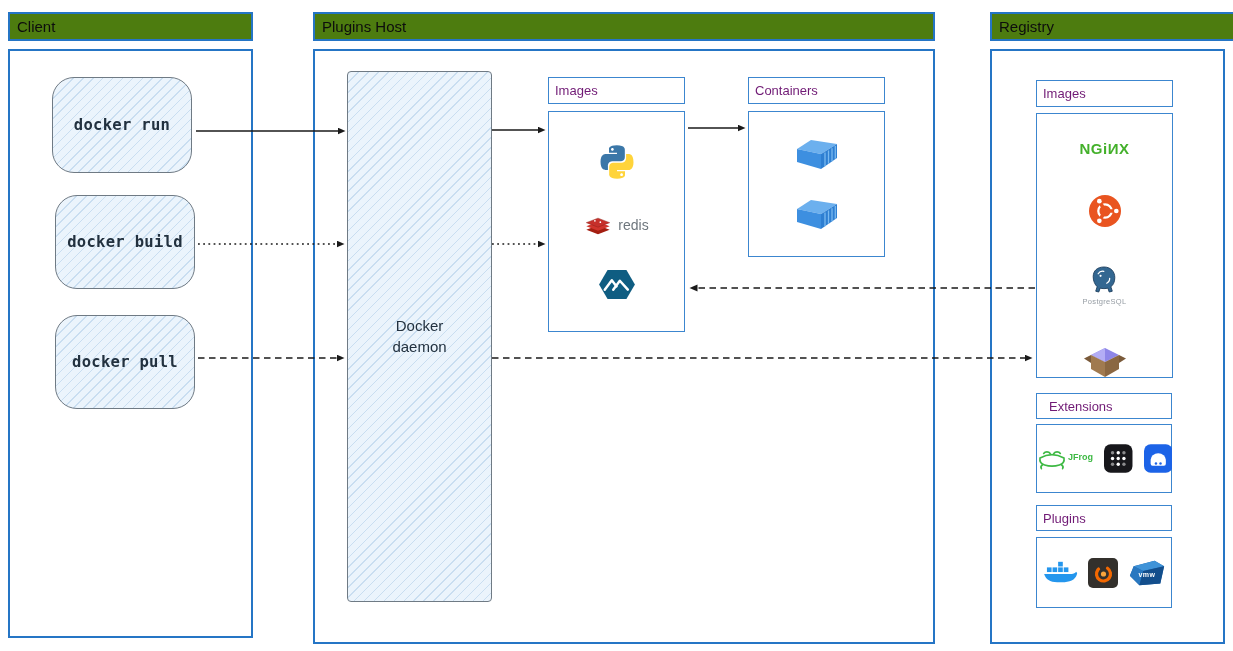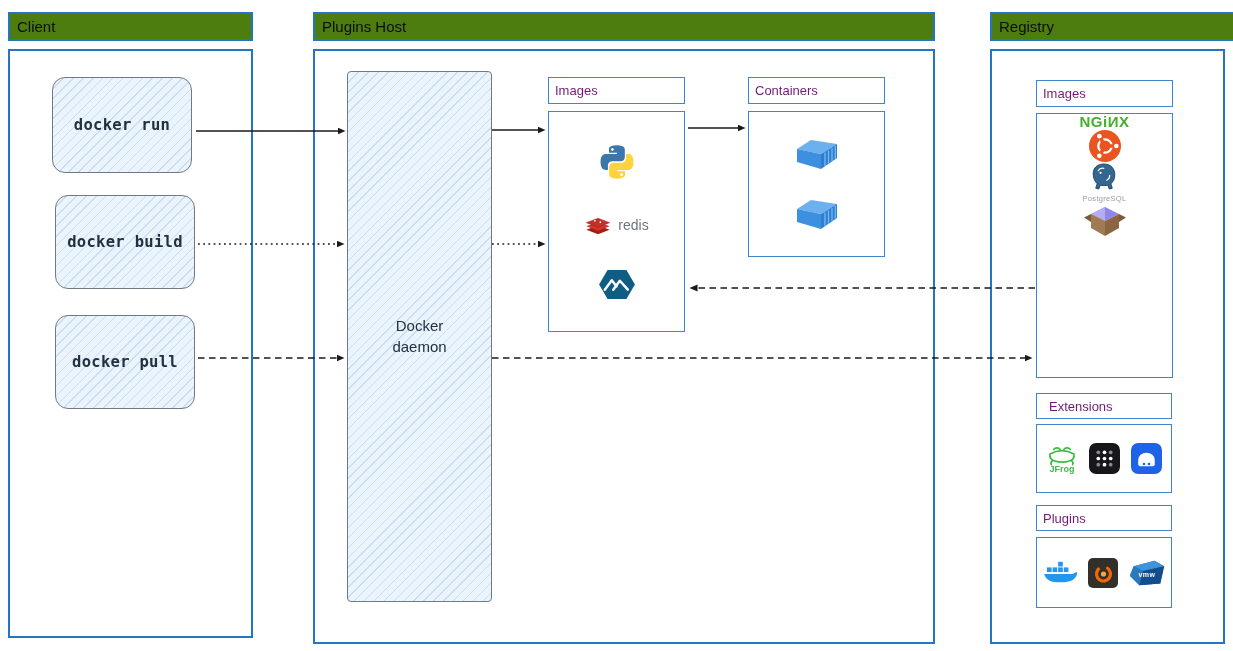--- a/index.html
+++ b/index.html
@@ -12,39 +12,39 @@
             display:flex;align-items:center;padding-left:7px;font-size:15px;color:#0d0d0d;}
 
   
   .subtitle{position:absolute;border:1.5px solid #3c86cf;background:#fff;box-sizing:border-box;
             display:flex;align-items:center;padding-left:6px;font-size:13px;color:#701a75;}
   .subbody{position:absolute;border:1.5px solid #3c86cf;background:#fff;box-sizing:border-box;}
 
   
   .sketch{
     position:absolute;box-sizing:border-box;
-    border:1.6px solid #6f7a84;border-radius:13px;
+    border:1.6px solid #6f7a84;border-radius:22px;
     background-color:#ebf4fc;
     background-image:repeating-linear-gradient(135deg, rgba(122,170,214,0.30) 0 1px, rgba(0,0,0,0) 1px 7px);
   }
   .cmdbox{display:flex;align-items:center;justify-content:center;
           font-family:"DejaVu Sans Mono","Liberation Mono",monospace;
           font-size:15.5px;font-weight:600;color:#22313f;letter-spacing:.3px;}
   .daemonbox{display:flex;align-items:center;justify-content:center;border-radius:4px;}
   .daemon-label{font-size:15px;color:#22313f;text-align:center;width:72px;line-height:1.35;}
 
   
   .iconcol{position:absolute;display:flex;flex-direction:column;align-items:center;box-sizing:border-box;}
   .iconrow{position:absolute;display:flex;flex-direction:row;align-items:center;justify-content:center;box-sizing:border-box;}
   .redis-wrap{display:flex;align-items:center;gap:6px;}
   .redis-label{font-size:14px;color:#6e767d;}
   .nginx-label{font-size:15px;font-weight:800;color:#43b02a;letter-spacing:.5px;}
   .pg-wrap{display:flex;flex-direction:column;align-items:center;gap:1px;}
   .pg-label{font-size:7.5px;color:#959ca3;letter-spacing:.3px;}
-  .jfrog-wrap{display:flex;flex-direction:column;align-items:center;}
+  .jfrog-wrap{display:flex;flex-direction:row;align-items:center;}
   .jfrog-label{font-size:9px;font-weight:700;color:#3eb944;margin-top:-3px;}
   .vmw-wrap{position:relative;display:inline-block;}
   .vmw-label{position:absolute;left:0;right:0;top:13px;text-align:center;
              font-size:7px;font-weight:700;color:#fff;letter-spacing:.5px;}
   svg{display:block;}
   #arrows{position:absolute;left:0;top:0;pointer-events:none;}
 </style>
 </head>
 <body>
 
@@ -125,21 +125,21 @@
 
   <div class="titlebar" style="left:990px;top:12px;width:266px;height:29px;">
     <span>Registry</span>
   </div>
   <div class="frame" style="left:990px;top:49px;width:235px;height:595px;"></div>
 
   <div class="subtitle" style="left:1036px;top:80px;width:137px;height:27px;">
     <span>Images</span>
   </div>
   <div class="subbody" style="left:1036px;top:113px;width:137px;height:265px;"></div>
-  <div class="iconcol" style="left:1036px;top:113px;width:137px;height:265px;justify-content:flex-start;">
+  <div class="iconcol" style="left:1036px;top:113px;width:137px;height:265px;justify-content:flex-end;gap:38px;">
     <span class="nginx-label">NGiИX</span>
     <svg width="32" height="32" viewBox="0 0 30 30">
       <circle cx="15" cy="15" r="15" fill="#e95420"></circle>
       <circle cx="15" cy="15" r="6.3" stroke="#fff" stroke-width="2.1" fill="none"></circle>
       <path d="M15 15 L28 15 M15 15 L8.5 26.3 M15 15 L8.5 3.7" stroke="#e95420" stroke-width="3.4"></path>
       <circle cx="25.6" cy="15" r="2.2" fill="#fff"></circle>
       <circle cx="9.7" cy="24.2" r="2.2" fill="#fff"></circle>
       <circle cx="9.7" cy="5.8" r="2.2" fill="#fff"></circle>
     </svg>
     <div class="pg-wrap">

